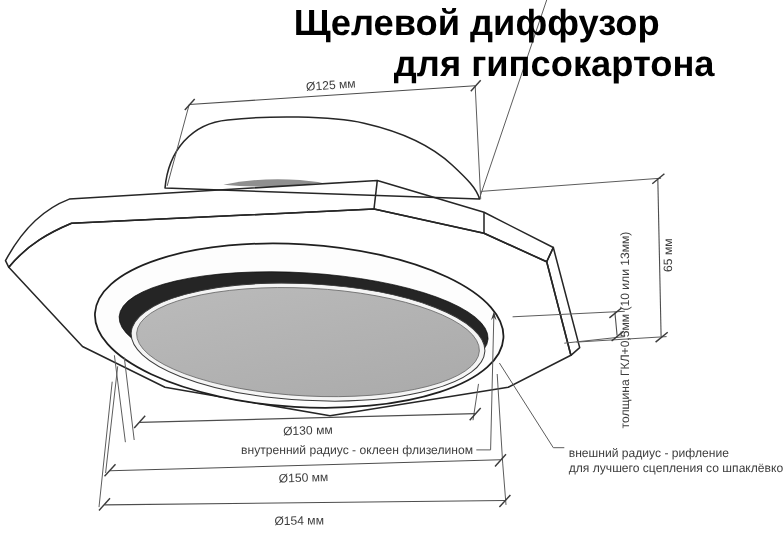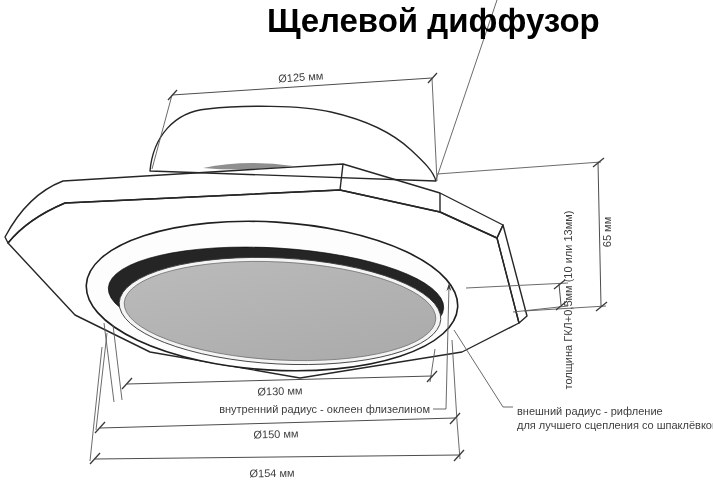--- a/index.html
+++ b/index.html
@@ -134,15 +134,16 @@
 
     <g>
       <path d="M454,330 L503,407 L513,407" class="extline"></path>
       <text x="517" y="415" text-anchor="start" font-size="10.5">внешний радиус - рифление</text>
       <text x="517" y="429" text-anchor="start" font-size="10.5">для лучшего сцепления со шпаклёвкой</text>
     </g>
   </svg>
 
   <div id="title">
     <div class="t1">Щелевой диффузор</div>
+    <div class="t2">для гипсокартона</div>
   </div>
 
 </div>
 
 </body></html>

